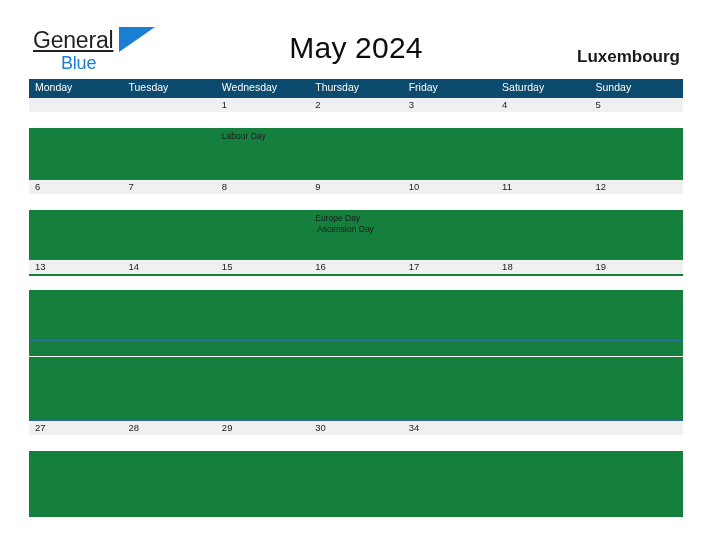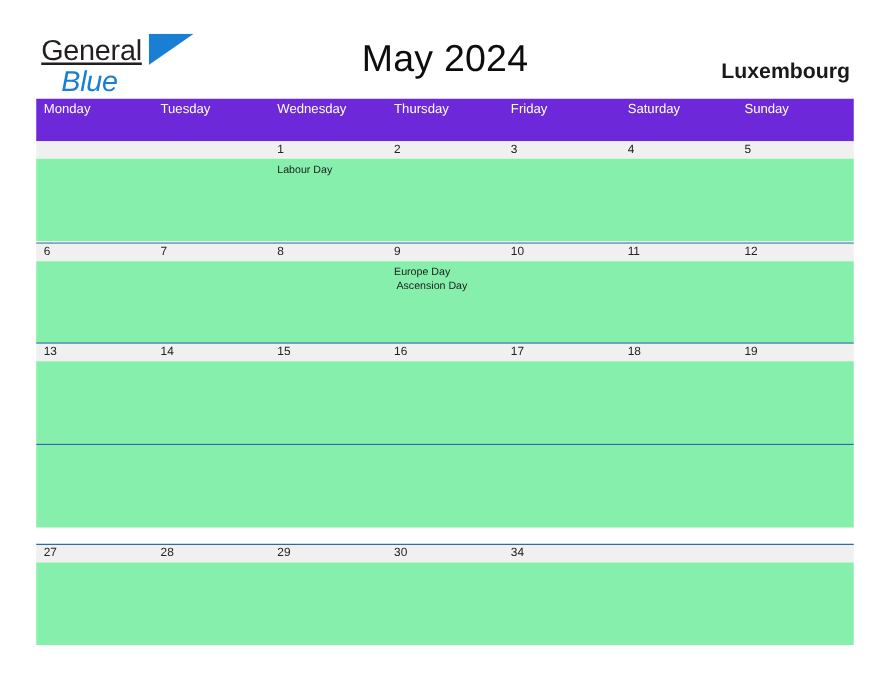--- a/index.html
+++ b/index.html
@@ -34,26 +34,25 @@
     position: relative;
     display: block;
     font-size: 23px;
     letter-spacing: -0.2px;
     color: #231f20;
     height: 24px;
     text-decoration: underline;
   }
   .logo-row2 {
     display: block;
-    font-size: 23px;
+    font-size: 18px;
     color: #1a7fd4;
-    margin-left: 16px;
+    margin-left: 28px;
     margin-top: 1px;
     letter-spacing: -0.2px;
-    font-style: italic;
   }
   .logo-flag {
     position: absolute;
     left: 86px;
     top: -2px;
     width: 36px;
     height: 25px;
   }
 
   .title {
@@ -79,22 +78,22 @@
   
   .calendar {
     position: absolute;
     left: 29px;
     top: 79px;
     width: 654px;
   }
 
   .weekday-row {
     display: flex;
-    background: #6d28d9;
-    height: 34px;
+    background: #0c4a6e;
+    height: 19px;
   }
   .weekday-cell {
     flex: 1 1 0;
     color: #ffffff;
     font-size: 10.5px;
     line-height: 17px;
     padding-left: 6px;
     box-sizing: border-box;
     white-space: nowrap;
     overflow: hidden;
@@ -120,21 +119,22 @@
     font-size: 9.5px;
     line-height: 14px;
     padding-left: 6px;
     box-sizing: border-box;
     color: #232323;
   }
 
   .event-strip {
     display: flex;
     height: 66px;
-    background: #86efac;
+    background: #15803d;
+    margin-top: 16px;
   }
   .event-cell {
     flex: 1 1 0;
     padding-left: 6px;
     padding-top: 3px;
     box-sizing: border-box;
   }
   .event-item {
     font-size: 8.5px;
     line-height: 11.5px;

